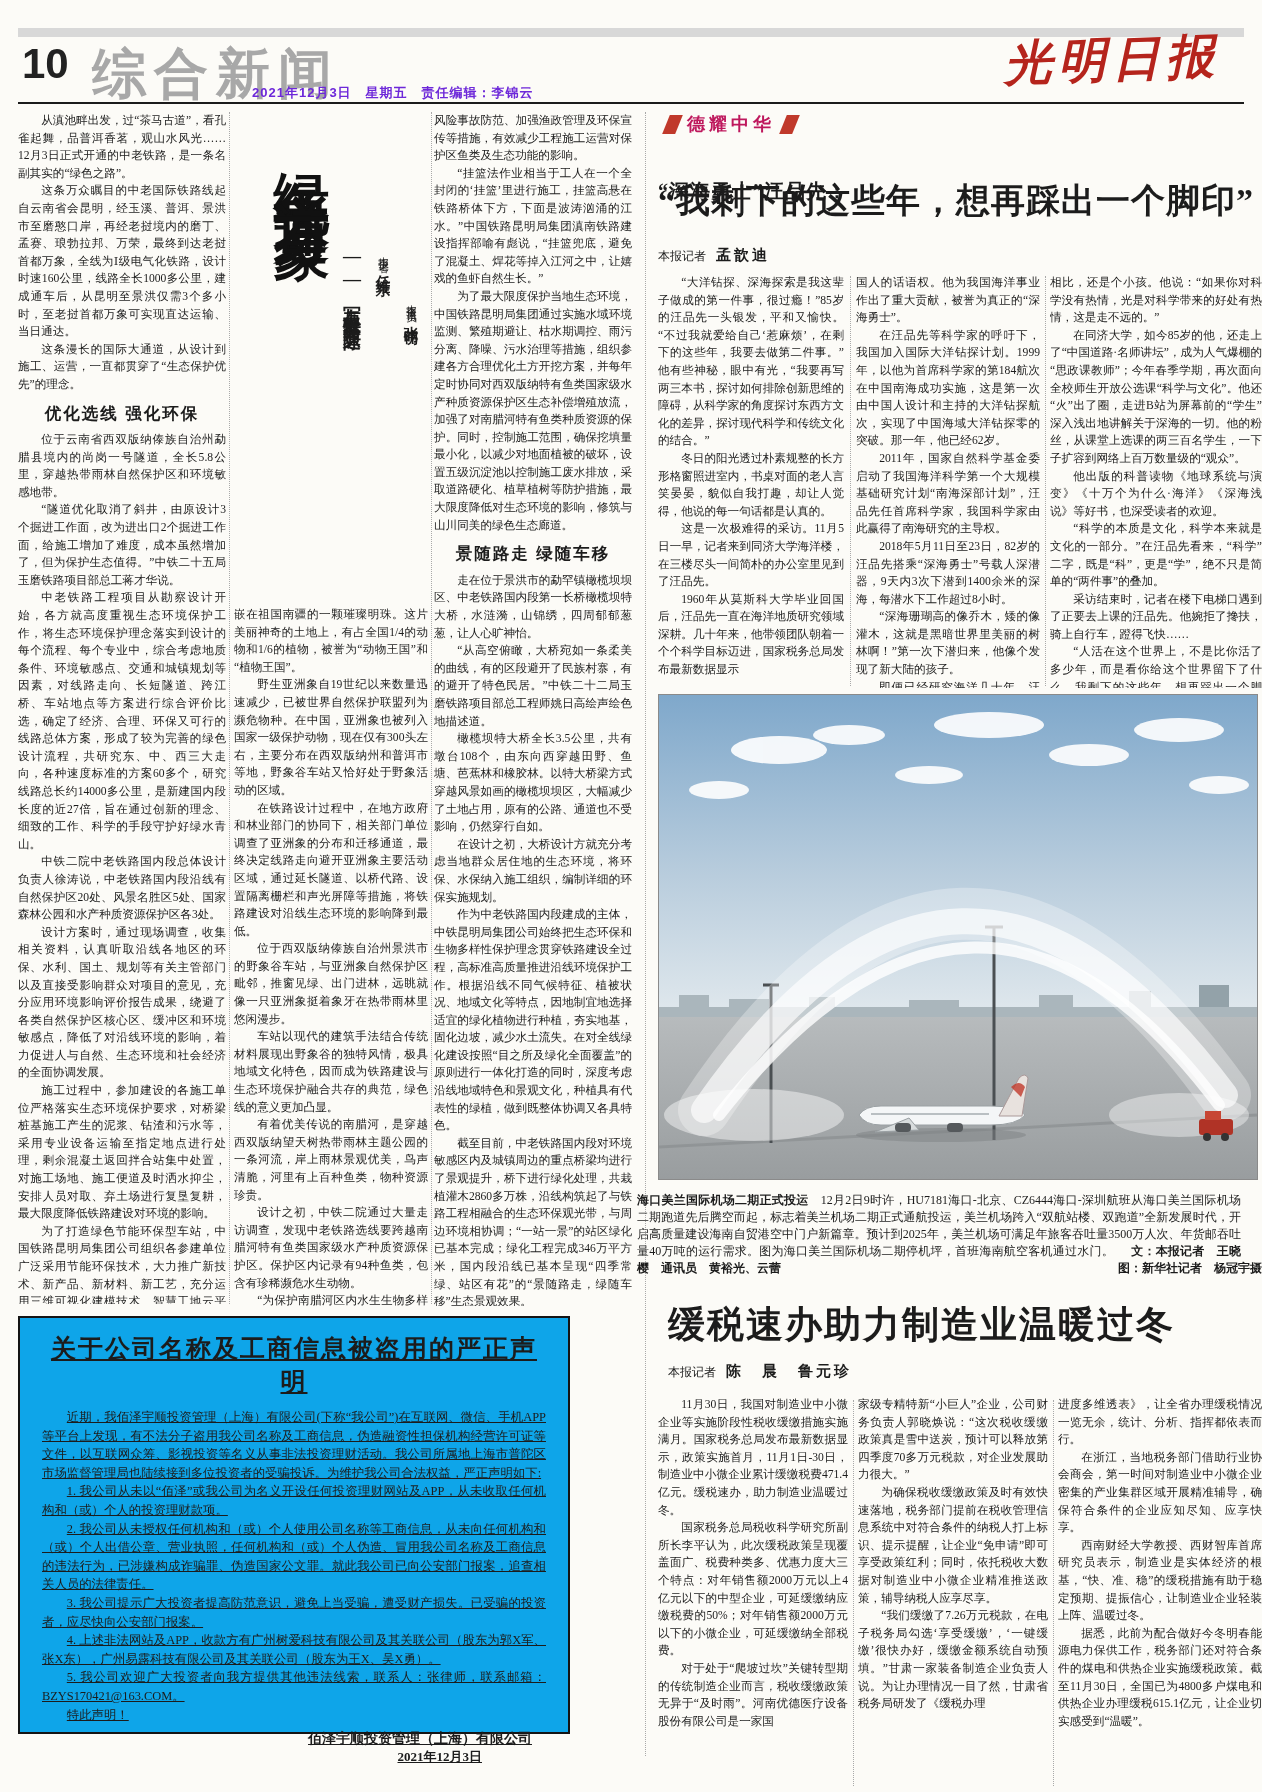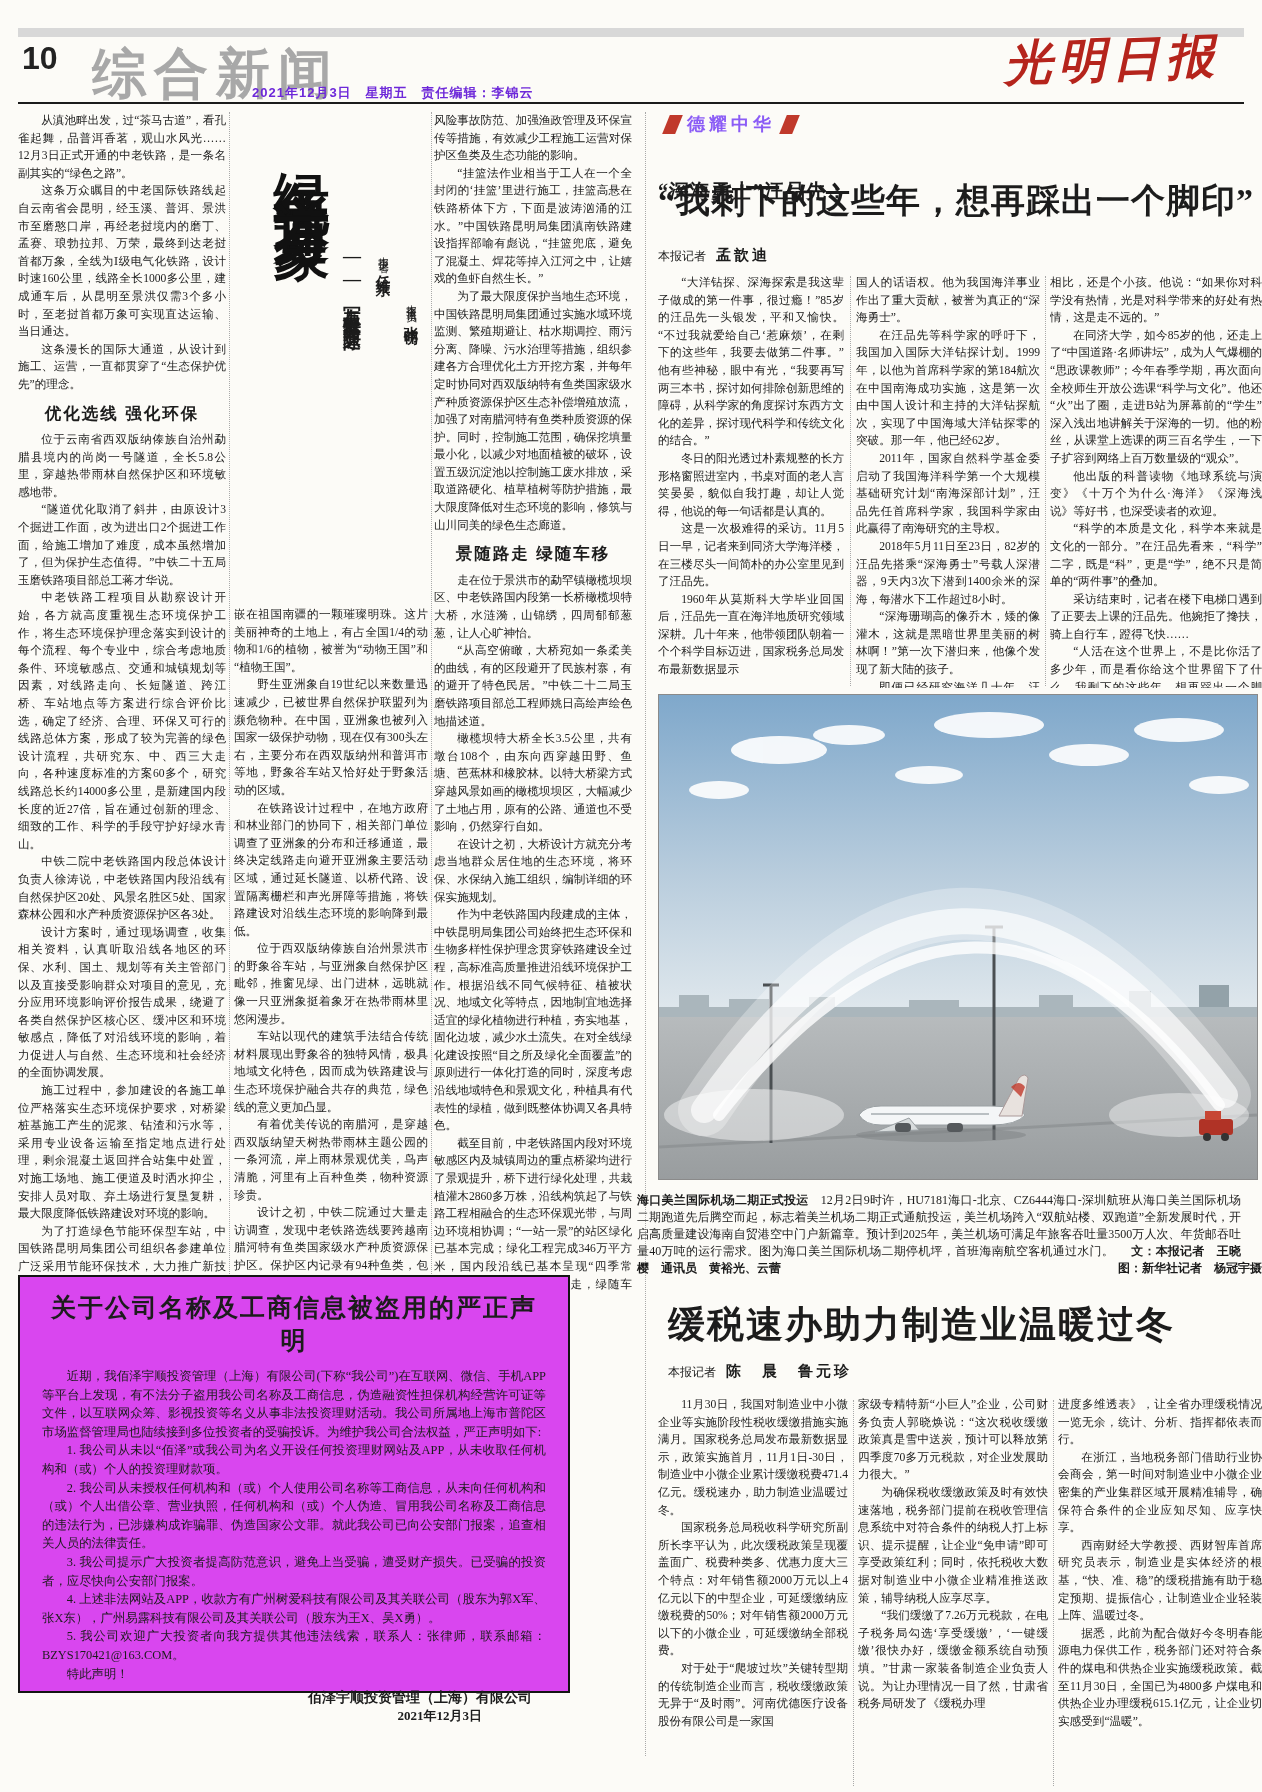--- a/index.html
+++ b/index.html
@@ -1,21 +1,21 @@
 <!DOCTYPE html>
 <html lang="zh"><head>
 <meta charset="utf-8">
 <style>
   html,body{margin:0;padding:0;}
   body{width:1262px;height:1792px;position:relative;background:#fcfbf7;overflow:hidden;
        font-family:"Liberation Serif","DejaVu Serif",serif;color:#1c1c1c;}
   .abs{position:absolute;}
   
   .topbar{left:18px;top:28px;width:1226px;height:9px;background:#d8d8d8;}
-  .pageno{left:22px;top:40px;font-size:32px;font-weight:bold;font-family:"Liberation Sans","DejaVu Sans",sans-serif;color:#222;}
+  .pageno{left:22px;top:40px;font-size:42px;font-weight:bold;font-family:"Liberation Sans","DejaVu Sans",sans-serif;color:#222;}
   .section{left:92px;top:38px;font-size:54px;font-weight:bold;letter-spacing:8px;color:#a8a8a8;}
   .dateline{left:252px;top:76px;font-size:13px;font-weight:bold;font-family:"Liberation Sans","DejaVu Sans",sans-serif;color:#6d28d9;letter-spacing:1px;margin-top:8px;}
   .masthead{right:42px;top:28px;font-size:48px;font-weight:bold;font-style:italic;color:#b5241c;
             letter-spacing:6px;transform:rotate(-2deg);}
   .headrule{left:18px;top:102px;width:1226px;height:2px;background:#1b1b1b;}
   
   .col{position:absolute;overflow:hidden;text-align:justify;font-size:11.6px;line-height:17.6px;}
   .col p{margin:0;text-indent:2em;}
   .col p.noindent{text-indent:0;}
   .sub-head{text-align:center;font-family:"Liberation Sans","DejaVu Sans",sans-serif;
@@ -27,36 +27,36 @@
              letter-spacing:9px;line-height:1;width:96px;color:#111;}
   .sub-title{writing-mode:vertical-rl;text-orientation:upright;font-size:18px;font-weight:600;
              letter-spacing:3px;padding-top:118px;width:34px;}
   .v-byline{writing-mode:vertical-rl;text-orientation:upright;width:28px;}
   .v-byline .lbl{font-size:10.5px;letter-spacing:2px;}
   .v-byline .nm{font-size:14.5px;font-weight:bold;letter-spacing:3px;margin-top:8px;display:inline-block;}
   .byl1{padding-top:120px;} .byl2{padding-top:168px;}
   
   .banner{left:658px;top:112px;display:flex;align-items:center;font-family:"Liberation Sans","DejaVu Sans",sans-serif;}
   .banner .slash{display:inline-block;width:13px;height:19px;background:#c0392b;transform:skewX(-22deg);margin:0 8px;}
-  .banner .btxt{color:#8b5cf6;font-weight:bold;font-size:18px;letter-spacing:4px;}
+  .banner .btxt{color:#be185d;font-weight:bold;font-size:18px;letter-spacing:4px;}
   .kicker{left:658px;top:146px;font-size:20px;font-weight:bold;letter-spacing:1px;margin-top:32px;}
   .d-headline{left:658px;top:178px;width:604px;font-size:34px;font-weight:bold;letter-spacing:1px;white-space:nowrap;}
   .byline-h{position:absolute;font-size:12px;}
   .byline-h .nm{font-size:15px;font-weight:bold;letter-spacing:3px;margin-left:10px;}
   
   .photo{left:658px;top:694px;width:600px;height:486px;border:1px solid #8a8a8a;box-sizing:border-box;}
   .caption{left:637px;top:1192px;width:604px;font-size:12px;line-height:17px;text-align:justify;}
   .caption .cap-title{font-weight:bold;}
   .caption .cap-credit{font-weight:bold;margin-left:14px;}
   .credit2{left:658px;top:1260px;width:604px;text-align:right;font-size:12px;font-weight:bold;}
   
   .t-headline{left:668px;top:1300px;width:594px;font-size:37px;font-weight:bold;letter-spacing:2px;white-space:nowrap;}
   
-  .ann-box{left:18px;top:1275px;width:552px;height:418px;border:2px solid #141414;box-sizing:border-box;
-           padding:10px 22px;background:#d946ef;}
+  .ann-box{left:18px;top:1316px;width:552px;height:418px;border:2px solid #141414;box-sizing:border-box;
+           padding:10px 22px;background:#0ea5e9;text-decoration:underline;}
   .ann-title{text-align:center;font-size:25px;font-weight:bold;letter-spacing:2px;margin:4px 0 10px 0;}
   .ann-body{font-size:12.4px;line-height:18.6px;text-align:justify;}
   .ann-body p{margin:0;text-indent:2em;}
   .ann-sign{text-align:right;font-weight:bold;font-size:14px;margin-top:6px;padding-right:14px;}
   .ann-date{text-align:right;font-weight:bold;font-size:13px;padding-right:64px;}
 </style>
 </head>
 <body>
 
 <div class="abs topbar"></div>

